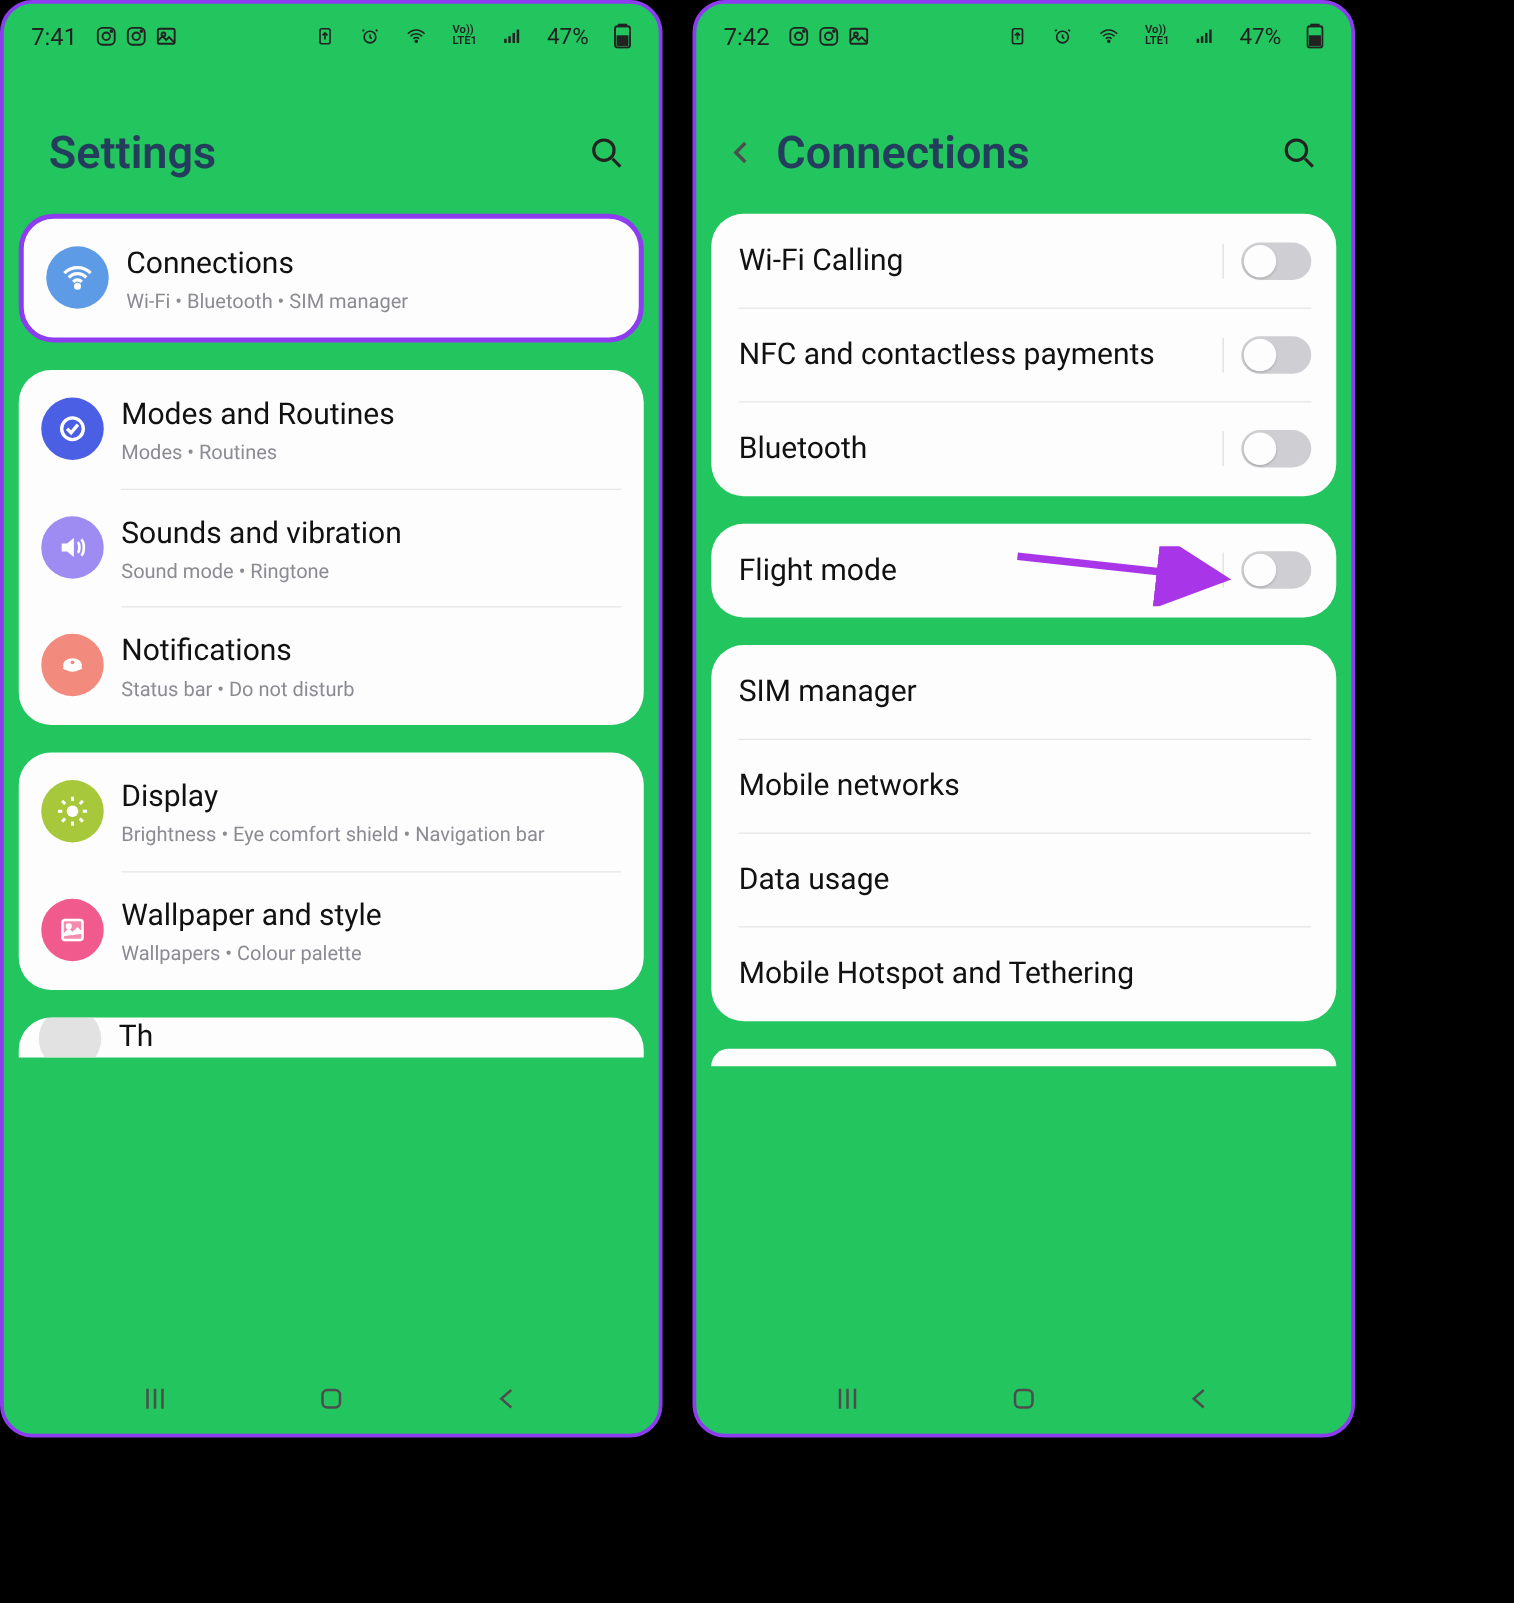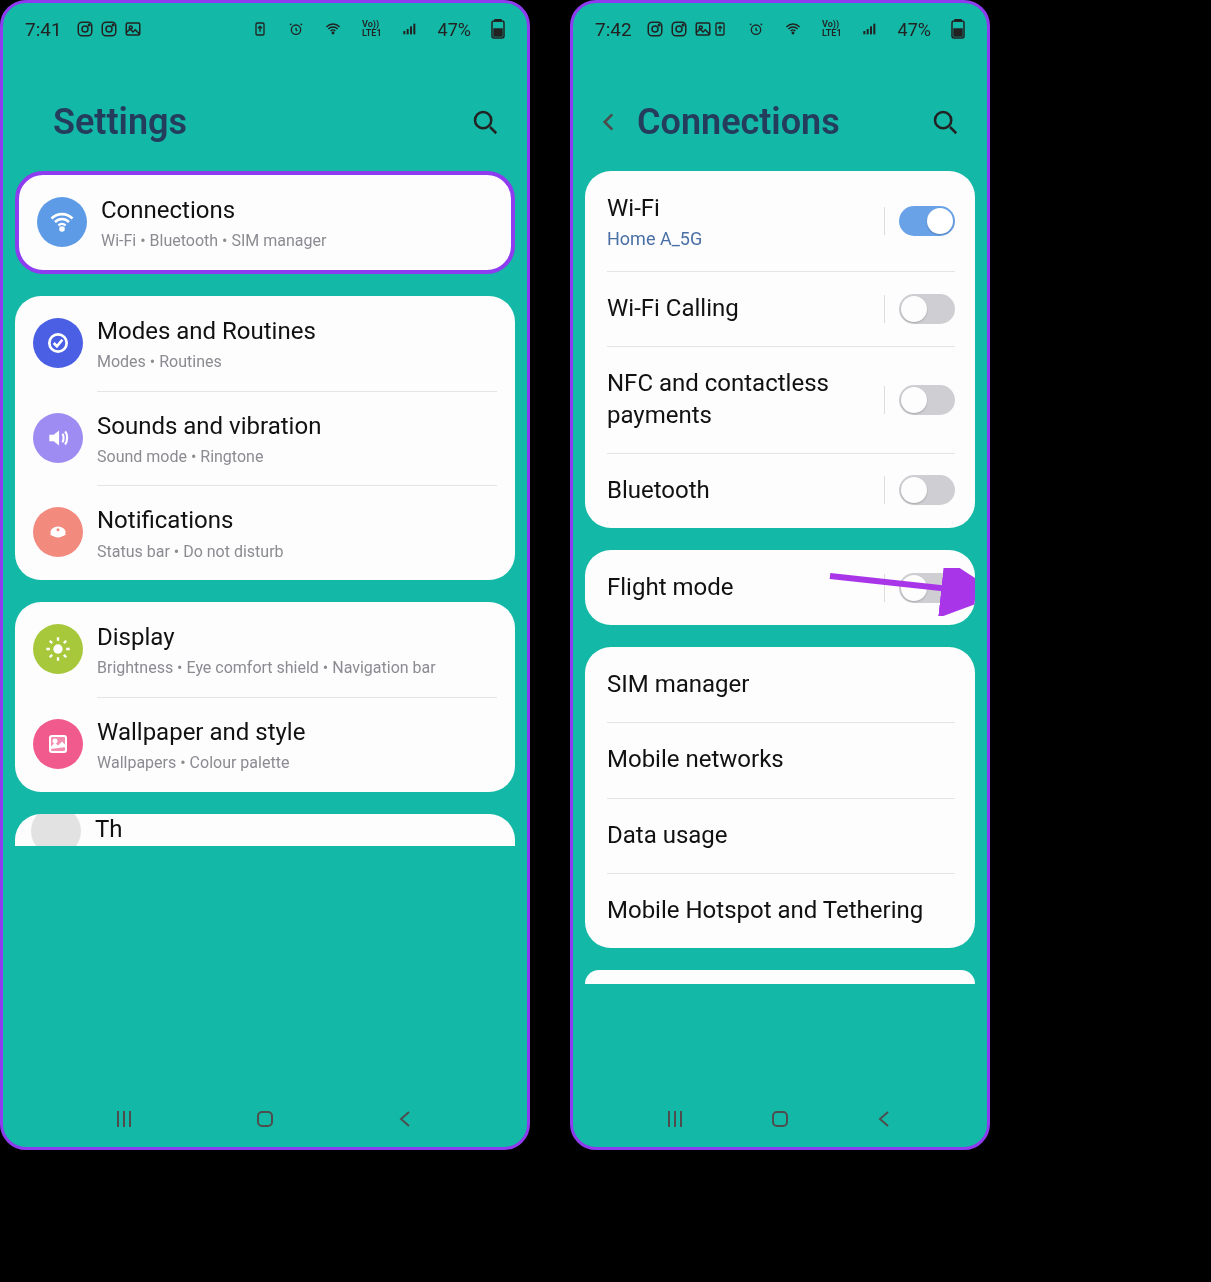--- a/index.html
+++ b/index.html
@@ -10,45 +10,45 @@
   font-family: -apple-system, BlinkMacSystemFont, "Segoe UI", Roboto, sans-serif;
   position: relative;
 }
 .phone {
   position: absolute;
   top: 0;
   width: 530px;
   height: 1150px;
   border: 3px solid #8d3cf0;
   border-radius: 26px;
-  background: #14b8a6;
+  background: #22c55e;
   overflow: hidden;
 }
 .phone.left { left: 0; }
-.phone.right { left: 570px; width: 420px; }
+.phone.right { left: 554px; width: 530px; }
 
 .status-bar {
   display: flex;
   align-items: center;
   justify-content: space-between;
   padding: 10px 22px 6px;
   height: 48px;
   font-size: 18px;
   color: #222;
 }
 .status-left { display: flex; align-items: center; gap: 6px; }
 .status-right { display: flex; align-items: center; gap: 20px; font-size: 14px; }
 .status-time { font-size: 19px; font-weight: 400; margin-right: 8px; }
 .status-icon { display:inline-flex; align-items:center; }
 
 .header {
   display: flex;
   align-items: center;
   justify-content: space-between;
-  padding: 50px 24px 28px 50px;
+  padding: 50px 24px 28px 36px;
 }
 .header-title {
   font-size: 36px;
   font-weight: 600;
   color: #253d5c;
 }
 .header-with-back { padding-left: 16px; }
 .back-btn {
   width: 40px; height: 40px;
   display:inline-flex; align-items:center; justify-content:center;
@@ -476,30 +476,20 @@
           <circle cx="10.5" cy="10.5" r="6.5"></circle>
           <path d="M16 16l5 5"></path>
         </svg>
     </span>
   </div>
 
   <div id="right-groups">
       <div class="card">
         <div class="conn-item">
       <div class="conn-text">
-        <div class="conn-title">Wi-Fi</div>
-        <div class="conn-sub">Home A_5G</div>
-      </div>
-      <div class="toggle-wrap">
-        <div class="vdiv"></div>
-        <div class="toggle on"></div>
-      </div>
-        </div>
-        <div class="conn-item">
-      <div class="conn-text">
         <div class="conn-title">Wi-Fi Calling</div>
 
       </div>
       <div class="toggle-wrap">
         <div class="vdiv"></div>
         <div class="toggle "></div>
       </div>
         </div>
         <div class="conn-item">
       <div class="conn-text">

